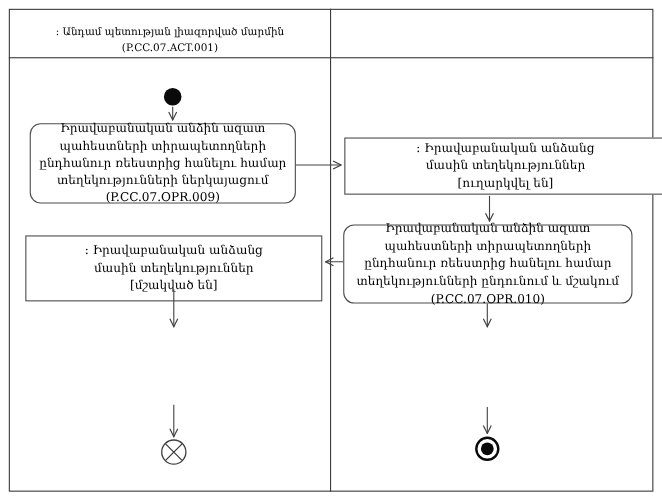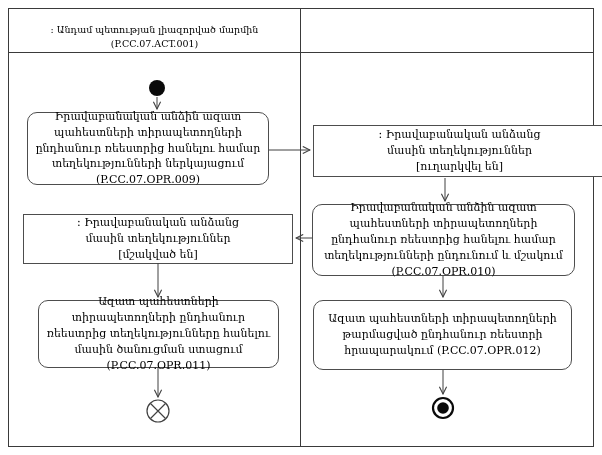--- a/index.html
+++ b/index.html
@@ -64,21 +64,21 @@
     line-height: 1.45;
     padding: 3px 6px;
   }
   .node.action { border-radius: 10px; }
   .node.object { border-radius: 0; }
   .node .wrap  { display: inline-block; }
 
   #n-opr009        { left: 27px;  top: 112px; width: 242px; height: 73px; }
   #n-info-sent     { left: 313px; top: 125px; width: 293px; height: 52px; }
   #n-opr010        { left: 312px; top: 204px; width: 263px; height: 72px; }
-  #n-info-processed{ left: 23px;  top: 214px; width: 270px; height: 50px; }
+  #n-info-processed{ left: 23px;  top: 214px; width: 270px; height: 60px; }
   #n-opr011        { left: 38px;  top: 300px; width: 241px; height: 68px; }
   #n-opr012        { left: 313px; top: 300px; width: 259px; height: 70px; }
 
   #n-info-sent .wrap,
   #n-info-processed .wrap { max-width: 200px; }
 
   svg.overlay {
     position: absolute;
     left: 0; top: 0;
     width: 602px; height: 455px;
@@ -107,27 +107,21 @@
   </div>
 
   <div class="node action" id="n-opr010">
     <span class="wrap">Իրավաբանական անձին ազատ պահեստների տիրապետողների ընդհանուր ռեեստրից հանելու համար տեղեկությունների ընդունում և մշակում (P.CC.07.OPR.010)</span>
   </div>
 
   <div class="node object" id="n-info-processed">
     <span class="wrap">: Իրավաբանական անձանց մասին տեղեկություններ [մշակված են]</span>
   </div>
 
-  <div class="node action" id="n-opr011">
-    <span class="wrap">Ազատ պահեստների տիրապետողների ընդհանուր ռեեստրից տեղեկությունները հանելու մասին ծանուցման ստացում (P.CC.07.OPR.011)</span>
-  </div>
 
-  <div class="node action" id="n-opr012">
-    <span class="wrap">Ազատ պահեստների տիրապետողների թարմացված ընդհանուր ռեեստրի հրապարակում (P.CC.07.OPR.012)</span>
-  </div>
 
   <svg class="overlay" viewBox="0 0 602 455">
     <defs>
       <marker id="arrow" viewBox="0 0 10 10" refX="9" refY="5" markerWidth="9" markerHeight="9" orient="auto-start-reverse">
         <path d="M 1 1 L 9 5 L 1 9" fill="none" stroke="#404040" stroke-width="1.2"></path>
       </marker>
     </defs>
 
     <circle cx="157" cy="88" r="8" fill="#0a0a0a"></circle>
 

